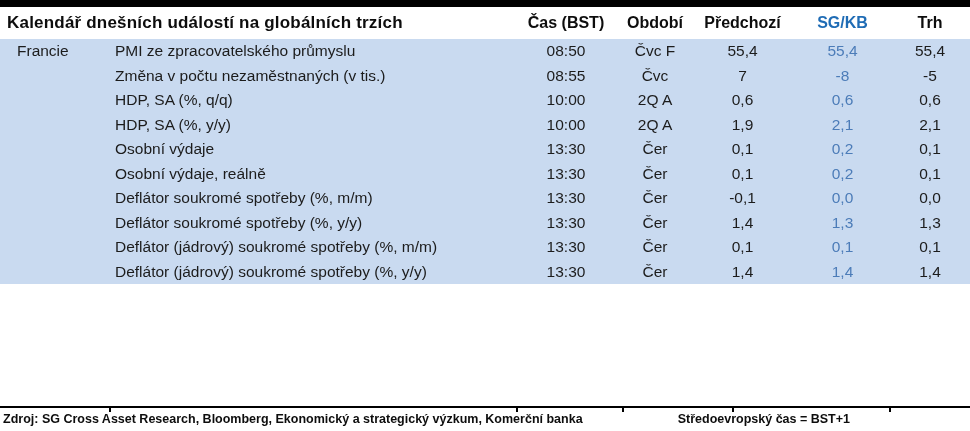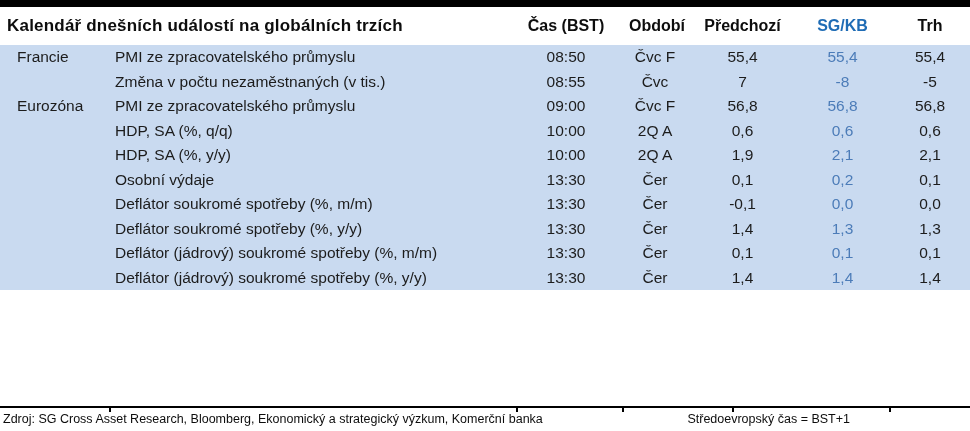--- a/index.html
+++ b/index.html
@@ -25,21 +25,21 @@
   col.c-event    { width: 402px; }
   col.c-time     { width: 108px; }
   col.c-period   { width: 70px;  }
   col.c-previous { width: 105px; }
   col.c-sgkb     { width: 95px;  }
   col.c-market   { width: 80px;  }
 
   thead th {
     height: 32px; background: #ffffff;
     font-weight: bold; font-size: 16px; color: #0d0d0d;
-    vertical-align: middle; padding: 9px; white-space: nowrap;
+    vertical-align: middle; padding: 3px; white-space: nowrap;
   }
   th.title-cell { text-align: left; padding-left: 7px; font-size: 17px; letter-spacing: 0.2px; }
   th.center, td.center { text-align: center; }
   th.sgkb-head { color: var(--sgkb-header, #1f6cb5); }
 
   tbody td {
     height: 24.5px; background: var(--row-bg, #c9daf0);
     font-size: 15.5px; color: #1c1c1c;
     vertical-align: middle; padding: 0; white-space: nowrap;
     overflow: hidden;
@@ -53,21 +53,21 @@
     width: 970px; height: 2px; background: #000;
   }
   .tick {
     position: absolute; top: 408px;
     width: 2px; height: 4px; background: #000;
   }
   .footer {
     position: absolute; top: 410px; left: 0;
     width: 854px; padding: 2px 4px 0 3px;
     display: flex; justify-content: space-between;
-    font-size: 12.5px; color: #0d0d0d; white-space: nowrap;
+    font-size: 12.5px; color: #0d0d0d; white-space: nowrap; font-weight: bold;
   }
 </style>
 </head>
 <body>
 
 <div class="sheet">
   <div class="top-bar"></div>
 
   <table class="calendar">
     <colgroup>
@@ -102,49 +102,49 @@
       <tr>
         <td class="region"></td>
         <td class="event">Změna v počtu nezaměstnaných (v tis.)</td>
         <td class="center">08:55</td>
         <td class="center">Čvc</td>
         <td class="center">7</td>
         <td class="center sgkb">-8</td>
         <td class="center">-5</td>
       </tr>
       <tr>
-        <td class="region">Eurozóna</td>
-        <td class="event">PMI ze zpracovatelského průmyslu</td>
-        <td class="center">09:00</td>
-        <td class="center">Čvc F</td>
-        <td class="center">56,8</td>
-        <td class="center sgkb">56,8</td>
-        <td class="center">56,8</td>
-      </tr>
-      <tr>
         <td class="region"></td>
         <td class="event">HDP, SA (%, q/q)</td>
         <td class="center">10:00</td>
         <td class="center">2Q A</td>
         <td class="center">0,6</td>
         <td class="center sgkb">0,6</td>
         <td class="center">0,6</td>
       </tr>
       <tr>
         <td class="region"></td>
         <td class="event">HDP, SA (%, y/y)</td>
         <td class="center">10:00</td>
         <td class="center">2Q A</td>
         <td class="center">1,9</td>
         <td class="center sgkb">2,1</td>
         <td class="center">2,1</td>
       </tr>
       <tr>
         <td class="region"></td>
         <td class="event">Osobní výdaje</td>
+        <td class="center">13:30</td>
+        <td class="center">Čer</td>
+        <td class="center">0,1</td>
+        <td class="center sgkb">0,2</td>
+        <td class="center">0,1</td>
+      </tr>
+      <tr>
+        <td class="region"></td>
+        <td class="event">Osobní výdaje, reálně</td>
         <td class="center">13:30</td>
         <td class="center">Čer</td>
         <td class="center">0,1</td>
         <td class="center sgkb">0,2</td>
         <td class="center">0,1</td>
       </tr>
       <tr>
         <td class="region"></td>
         <td class="event">Deflátor soukromé spotřeby (%, m/m)</td>
         <td class="center">13:30</td>

